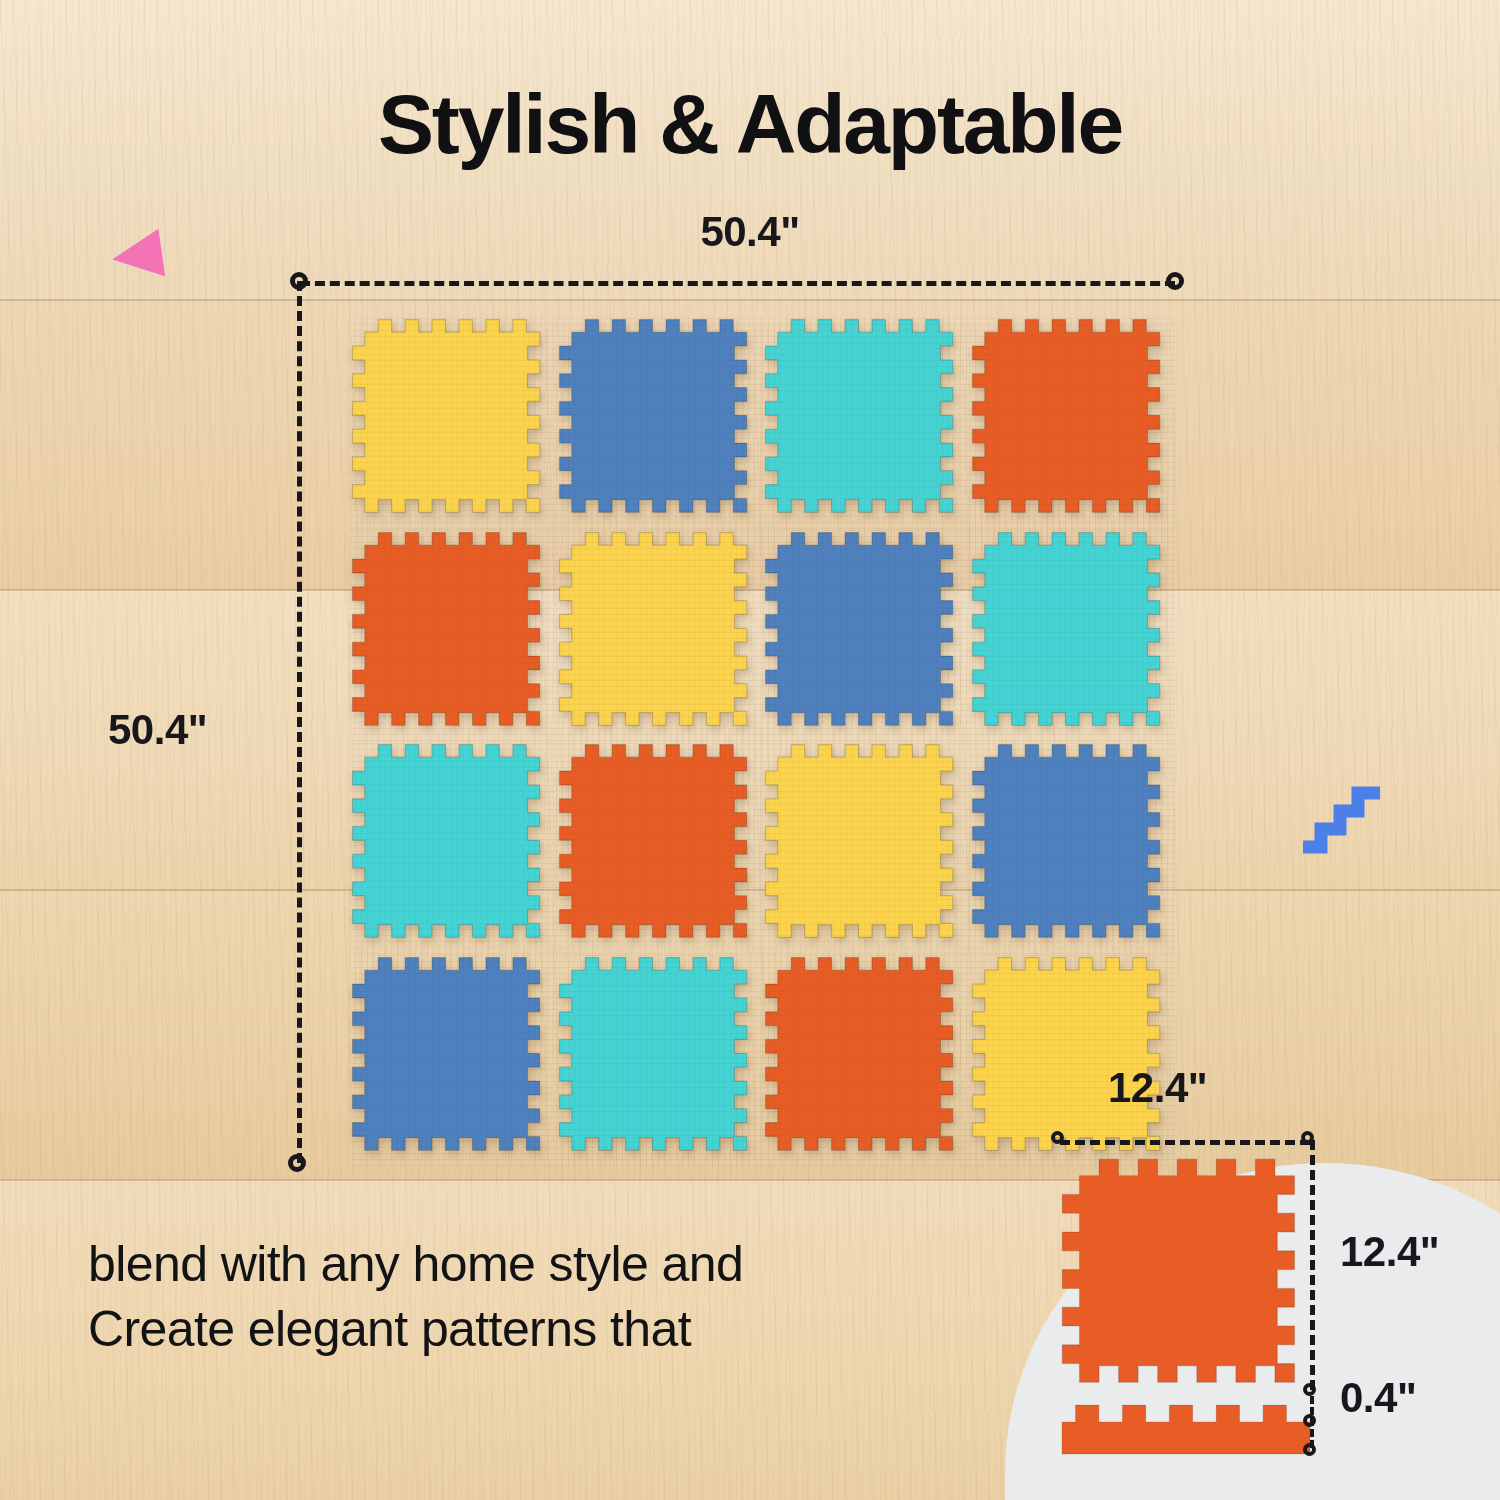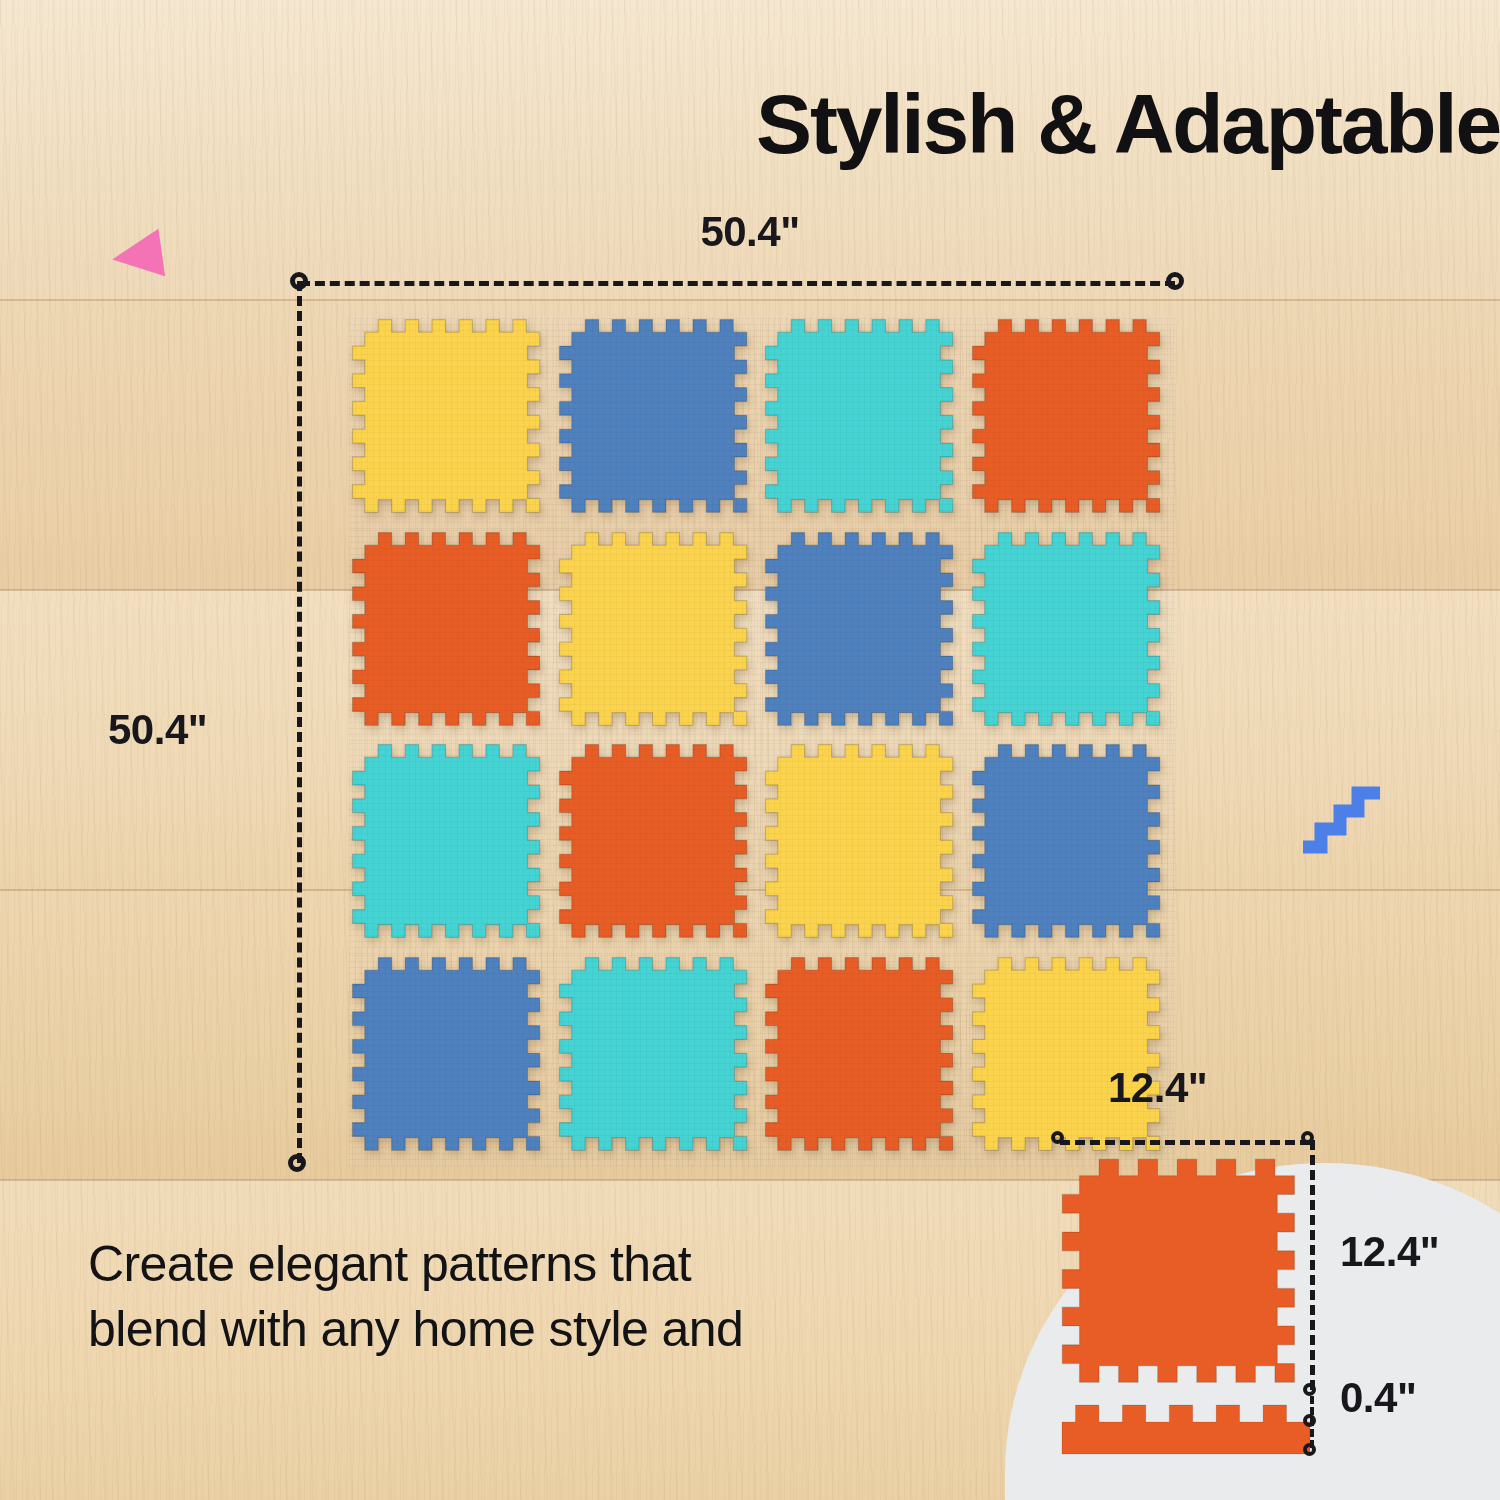--- a/index.html
+++ b/index.html
@@ -42,21 +42,21 @@
     left:1005px; top:1163px;
     width:640px; height:500px;
     background:#e9ebed;
     border-radius:50% 50% 0 0 / 62% 62% 0 0;
     z-index:1;
   }
 
   
   #page-title {
     position:absolute; left:0; top:76px; width:1500px;
-    text-align:right;
+    text-align:center;
     font-size:84px; font-weight:bold;
     letter-spacing:-2.2px;
     color:#111114;
     z-index:6;
   }
 
   
   .dim-label {
     position:absolute;
     font-size:42px; font-weight:bold;
@@ -321,15 +321,15 @@
 <div class="dot-sm" id="dot-itr"></div>
 <div class="dot-sm" id="dot-ibr"></div>
 <div class="dot-sm" id="dot-t1"></div>
 <div class="dot-sm" id="dot-t2"></div>
 
 <div class="dim-label" id="inset-top-label">12.4"</div>
 <div class="dim-label" id="inset-right-label">12.4"</div>
 <div class="dim-label" id="inset-thick-label">0.4"</div>
 
 <div id="body-text">
+  <div>blend with any home style and</div>
   <div>Create elegant patterns that</div>
-  <div>blend with any home style and</div>
 </div>
 
 </body></html>

